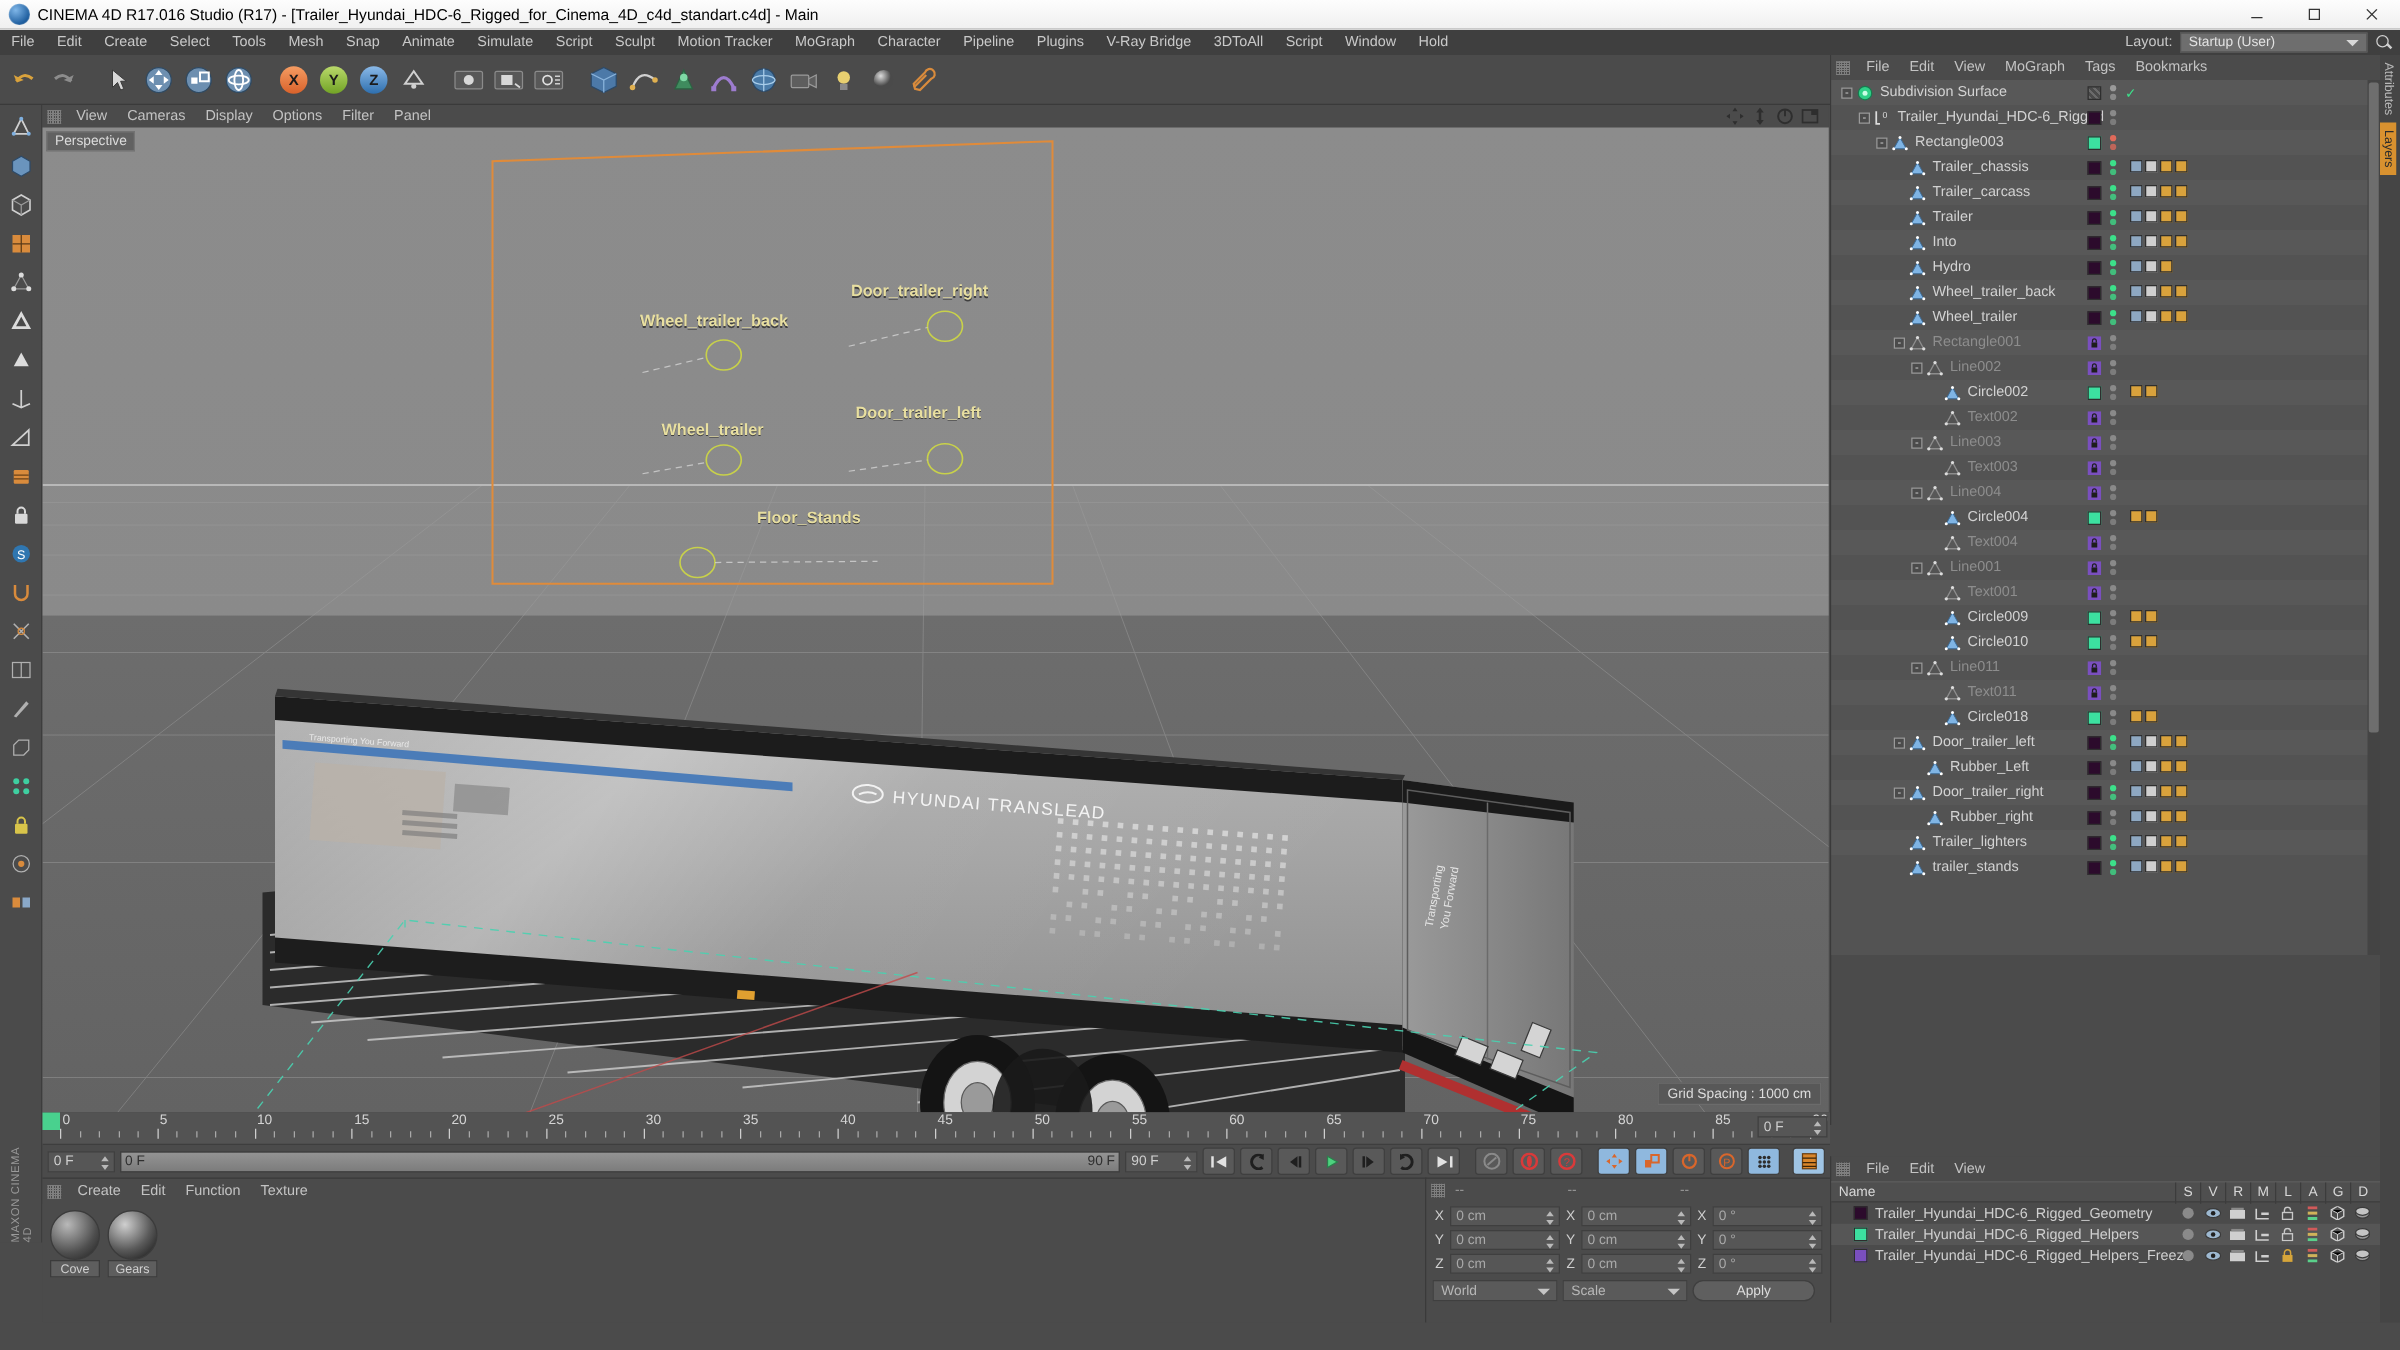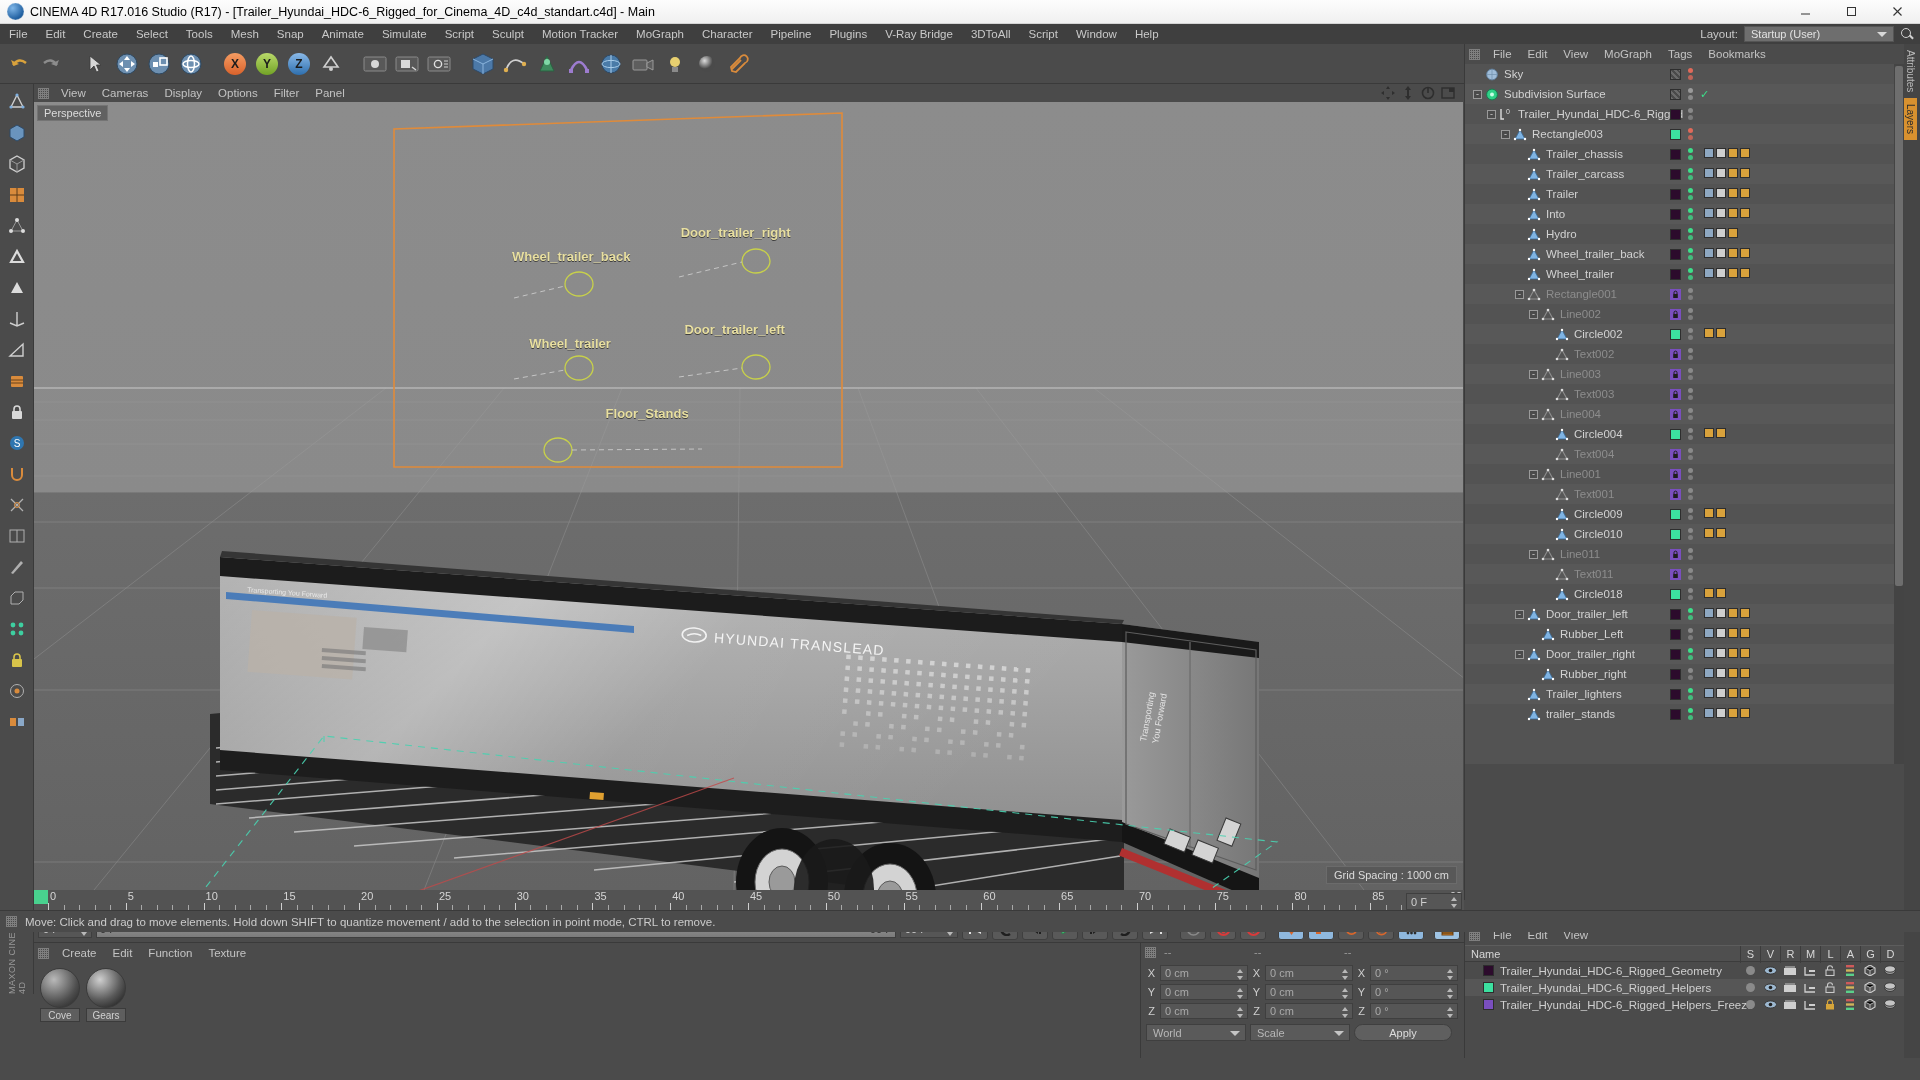--- a/index.html
+++ b/index.html
@@ -223,21 +223,21 @@
       <div class="menu-item">Sculpt</div>
       <div class="menu-item">Motion Tracker</div>
       <div class="menu-item">MoGraph</div>
       <div class="menu-item">Character</div>
       <div class="menu-item">Pipeline</div>
       <div class="menu-item">Plugins</div>
       <div class="menu-item">V-Ray Bridge</div>
       <div class="menu-item">3DToAll</div>
       <div class="menu-item">Script</div>
       <div class="menu-item">Window</div>
-      <div class="menu-item">Help</div>
+      <div class="menu-item">Hold</div>
       <div class="layout-wrap">
       <span class="layout-lbl">Layout:</span>
       <div class="layout-sel">
         <span>Startup (User)</span>
         <span class="car"></span>
       </div>
       <div class="mag"></div>
     </div>
   </div>
 
@@ -837,36 +837,20 @@
     <div class="om-menu" id="om-menu">
       <div class="grip"></div>
     <div class="mi">File</div>
         <div class="mi">Edit</div>
         <div class="mi">View</div>
         <div class="mi">MoGraph</div>
         <div class="mi">Tags</div>
         <div class="mi">Bookmarks</div>
       </div>
     <div class="om-list" id="om-list">
-        <div class="orow">
-          <div class="otree" style="width: 8px;"></div>
-          <div style="width: 12px; flex: 0 0 auto;"></div>
-          <span class="oicon"><svg width="14" height="13" viewBox="0 0 14 13">
-              <circle cx="7" cy="6.5" r="5.4" fill="#9fbcd8" stroke="#5f7c98"></circle>
-              <path d="M1.6 6.5 h10.8 M7 1.1 v10.8" stroke="#7191ae" stroke-width=".7"></path>
-            </svg></span>
-          <span class="oname">Sky</span>
-          <div class="tagbox" style="left: 205px;">
-            <span style="display:inline-block;width:11px;height:11px;background:repeating-linear-gradient(45deg,#6a6a6a 0 2px,#4a4a4a 2px 4px);border:1px solid #2e2e2e"></span>
-            <span style="display:inline-flex;flex-direction:column;gap:2px;margin-left:4px">
-              <span class="dot" style="background:#e06a5a"></span>
-              <span class="dot" style="background:#e06a5a;opacity:.75"></span>
-            </span>
-          </div>
-        </div>
         <div class="orow alt">
           <div class="otree" style="width: 8px;"></div>
           <div class="exp">-</div>
           <span class="oicon"><svg width="14" height="13" viewBox="0 0 14 13">
               <circle cx="7" cy="6.5" r="5.4" fill="#2fd188" stroke="#187a4e"></circle>
               <circle cx="7" cy="6.5" r="2" fill="#c9ffe6"></circle>
             </svg></span>
           <span class="oname">Subdivision Surface</span>
           <div class="tagbox" style="left: 205px;">
             <span style="display:inline-block;width:11px;height:11px;background:repeating-linear-gradient(45deg,#6a6a6a 0 2px,#4a4a4a 2px 4px);border:1px solid #2e2e2e"></span>
@@ -2012,18 +1996,14 @@
         <span class="car"></span>
       </div>
       <div class="co-sel">
         <span>Scale</span>
         <span class="car"></span>
       </div>
       <div class="co-apply">Apply</div>
     </div>
   </div>
 
-  <div class="status">
-    <div class="grip"></div>
-    <span>Move: Click and drag to move elements. Hold down SHIFT to quantize movement / add to the selection in point mode, CTRL to remove.</span>
-  </div>
 
 </div>
 
 </body></html>

